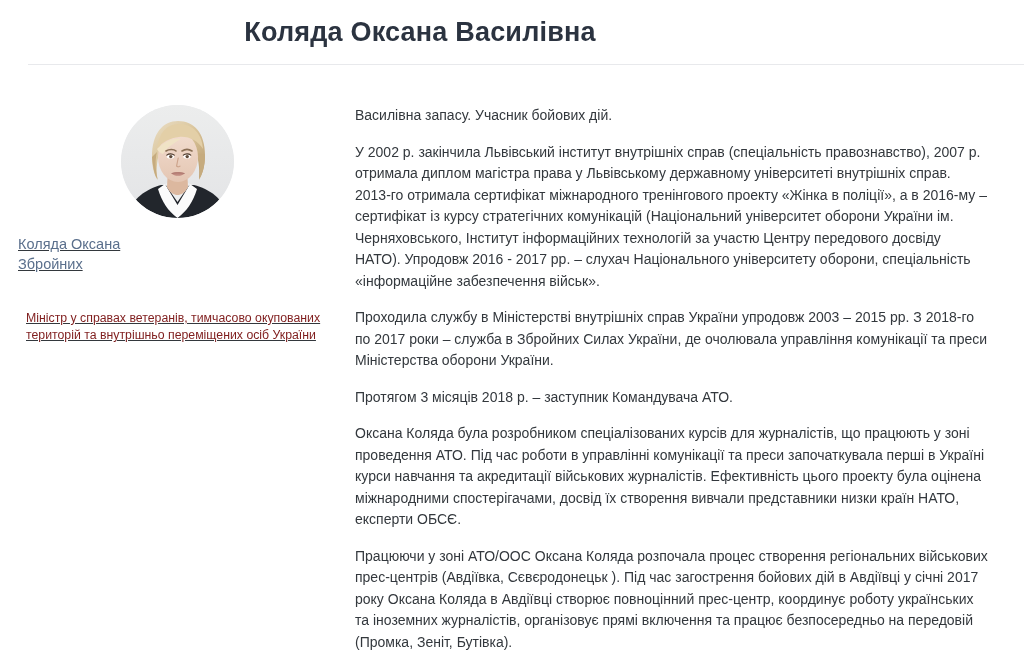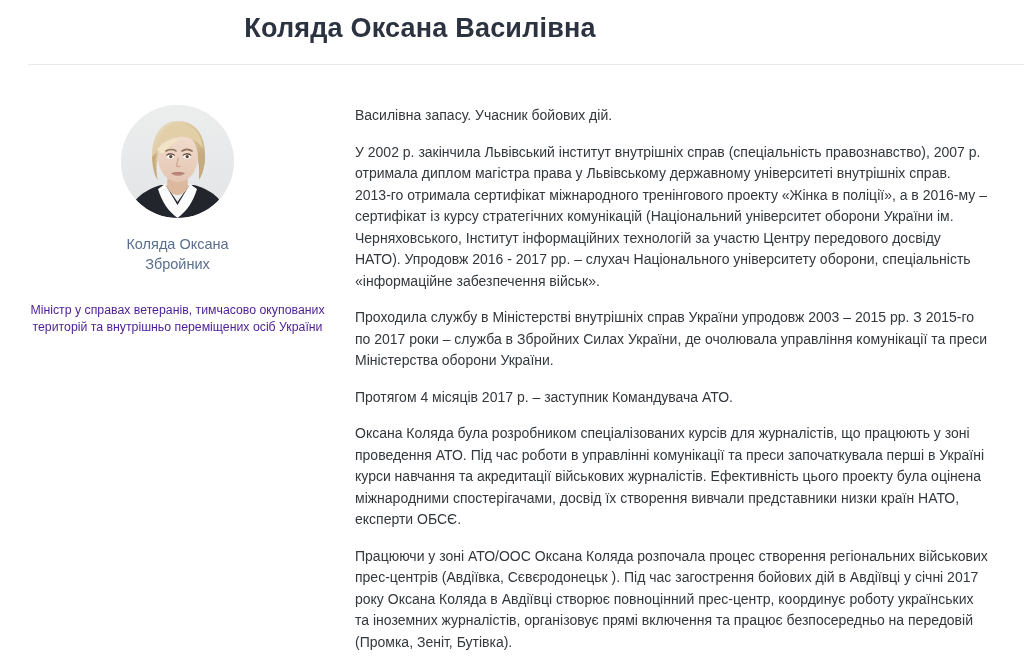--- a/index.html
+++ b/index.html
@@ -16,21 +16,21 @@
     overflow: hidden;
     position: relative;
   }
 
   
   .page-header {
     width: 840px;
     height: 64px;
     box-sizing: border-box;
     display: flex;
-    align-items: flex-end;
+    align-items: center;
     justify-content: center;
   }
   .page-title {
     font-size: 27px;
     font-weight: 600;
     letter-spacing: 0.2px;
     color: #2b3340;
     line-height: 36px;
     text-align: center;
     white-space: nowrap;
@@ -51,21 +51,22 @@
     padding-top: 41px;
     box-sizing: border-box;
   }
 
   
   .profile-col {
     width: 355px;
     flex: 0 0 355px;
     box-sizing: border-box;
     padding: 0 18px;
-    text-align: center;
+    text-align: left;
+    text-decoration: underline;
   }
   .avatar-wrap {
     width: 113px;
     height: 113px;
     margin: 0 auto;
   }
   .avatar {
     width: 113px;
     height: 113px;
     border-radius: 50%;
@@ -77,24 +78,24 @@
   .avatar svg { display: block; }
 
   .profile-name {
     margin-top: 16px;
     font-size: 14.5px;
     line-height: 20px;
     color: #5a6f8c;
     font-weight: 400;
   }
   .profile-role {
-    margin-top: 28px;
+    margin-top: 36px;
     font-size: 12.3px;
     line-height: 17px;
-    color: #4c1d95;
+    color: #7f1d1d;
     padding: 0 8px;
   }
 
   
   .bio-col {
     flex: 1 1 auto;
     box-sizing: border-box;
     padding-right: 36px;
     padding-top: 0;
   }
@@ -183,19 +184,19 @@
       <div>Коляда Оксана</div>
       <div>Збройних</div>
     </div>
 
     <div class="profile-role">Міністр у справах ветеранів, тимчасово окупованих територій та внутрішньо переміщених осіб України</div>
   </div>
 
   <div class="bio-col">
     <p>Василівна запасу. Учасник бойових дій.</p>
     <p>У 2002 р. закінчила Львівський інститут внутрішніх справ (спеціальність правознавство), 2007 р. отримала диплом магістра права у Львівському державному університеті внутрішніх справ. 2013-го отримала  сертифікат міжнародного тренінгового проекту «Жінка в поліції», а в 2016-му – сертифікат із курсу стратегічних комунікацій (Національний університет оборони України ім. Черняховського, Інститут інформаційних технологій за участю Центру передового досвіду НАТО). Упродовж 2016 - 2017 рр. – слухач Національного університету оборони, спеціальність «інформаційне забезпечення військ».</p>
-    <p>Проходила  службу в Міністерстві внутрішніх справ України упродовж 2003 – 2015 рр. З 2015-го по 2017 роки – служба в Збройних Силах України, де очолювала управління комунікації та преси Міністерства оборони України.</p>
-    <p>Протягом 4 місяців 2017 р. – заступник Командувача АТО.</p>
+    <p>Проходила  службу в Міністерстві внутрішніх справ України упродовж 2003 – 2015 рр. З 2018-го по 2017 роки – служба в Збройних Силах України, де очолювала управління комунікації та преси Міністерства оборони України.</p>
+    <p>Протягом 3 місяців 2018 р. – заступник Командувача АТО.</p>
     <p>Оксана Коляда була розробником спеціалізованих курсів для журналістів, що працюють у зоні проведення АТО. Під час роботи в управлінні комунікації та преси започаткувала перші в Україні курси навчання та акредитації військових журналістів. Ефективність цього проекту була оцінена міжнародними спостерігачами, досвід їх створення вивчали представники низки країн НАТО, експерти ОБСЄ.</p>
     <p>Працюючи у зоні АТО/ООС Оксана Коляда розпочала процес створення регіональних військових прес-центрів (Авдіївка, Сєвєродонецьк ). Під час загострення бойових дій в Авдіївці у січні 2017 року Оксана Коляда в Авдіївці створює повноцінний прес-центр, координує роботу українських та іноземних журналістів, організовує прямі включення та працює безпосередньо на передовій (Промка, Зеніт, Бутівка).</p>
   </div>
 
 </div>
 
 </body></html>

